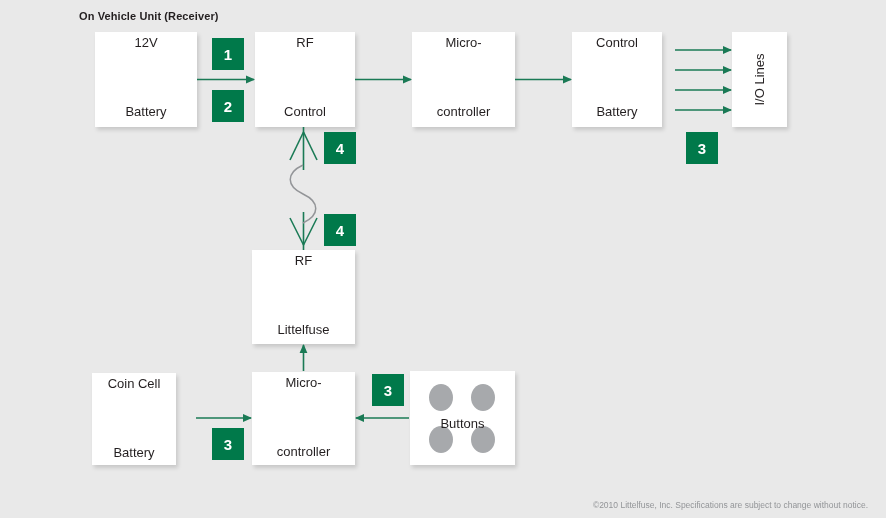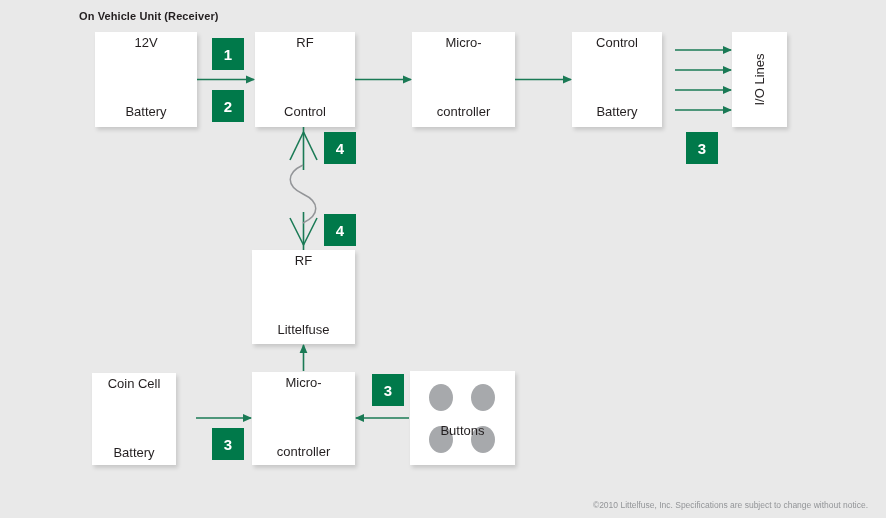--- a/index.html
+++ b/index.html
@@ -146,21 +146,21 @@
   <div class="box" style="left:252px; top:372px; width:103px; height:93px;">
     <div class="line">Micro-</div>
     <div class="line">controller</div>
   </div>
 
   <div class="box" style="left:410px; top:371px; width:105px; height:94px; display:block;">
     <div class="btn-dot" style="left:19px; top:13px;"></div>
     <div class="btn-dot" style="left:61px; top:13px;"></div>
     <div class="btn-dot" style="left:19px; top:55px;"></div>
     <div class="btn-dot" style="left:61px; top:55px;"></div>
-    <div class="buttons-label" style="top:52px;">Buttons</div>
+    <div class="buttons-label" style="top:45px;">Buttons</div>
   </div>
 
   <svg class="overlay" viewBox="0 0 886 518" xmlns="http://www.w3.org/2000/svg">
     <defs>
       <marker id="ah" markerWidth="9" markerHeight="9" refX="8" refY="4.5" orient="auto" markerUnits="userSpaceOnUse">
         <path d="M0,0.6 L9,4.5 L0,8.4 z" fill="#1a7a55"></path>
       </marker>
     </defs>
 
     <g stroke="#1a7a55" stroke-width="1.6" fill="none" marker-end="url(#ah)">

